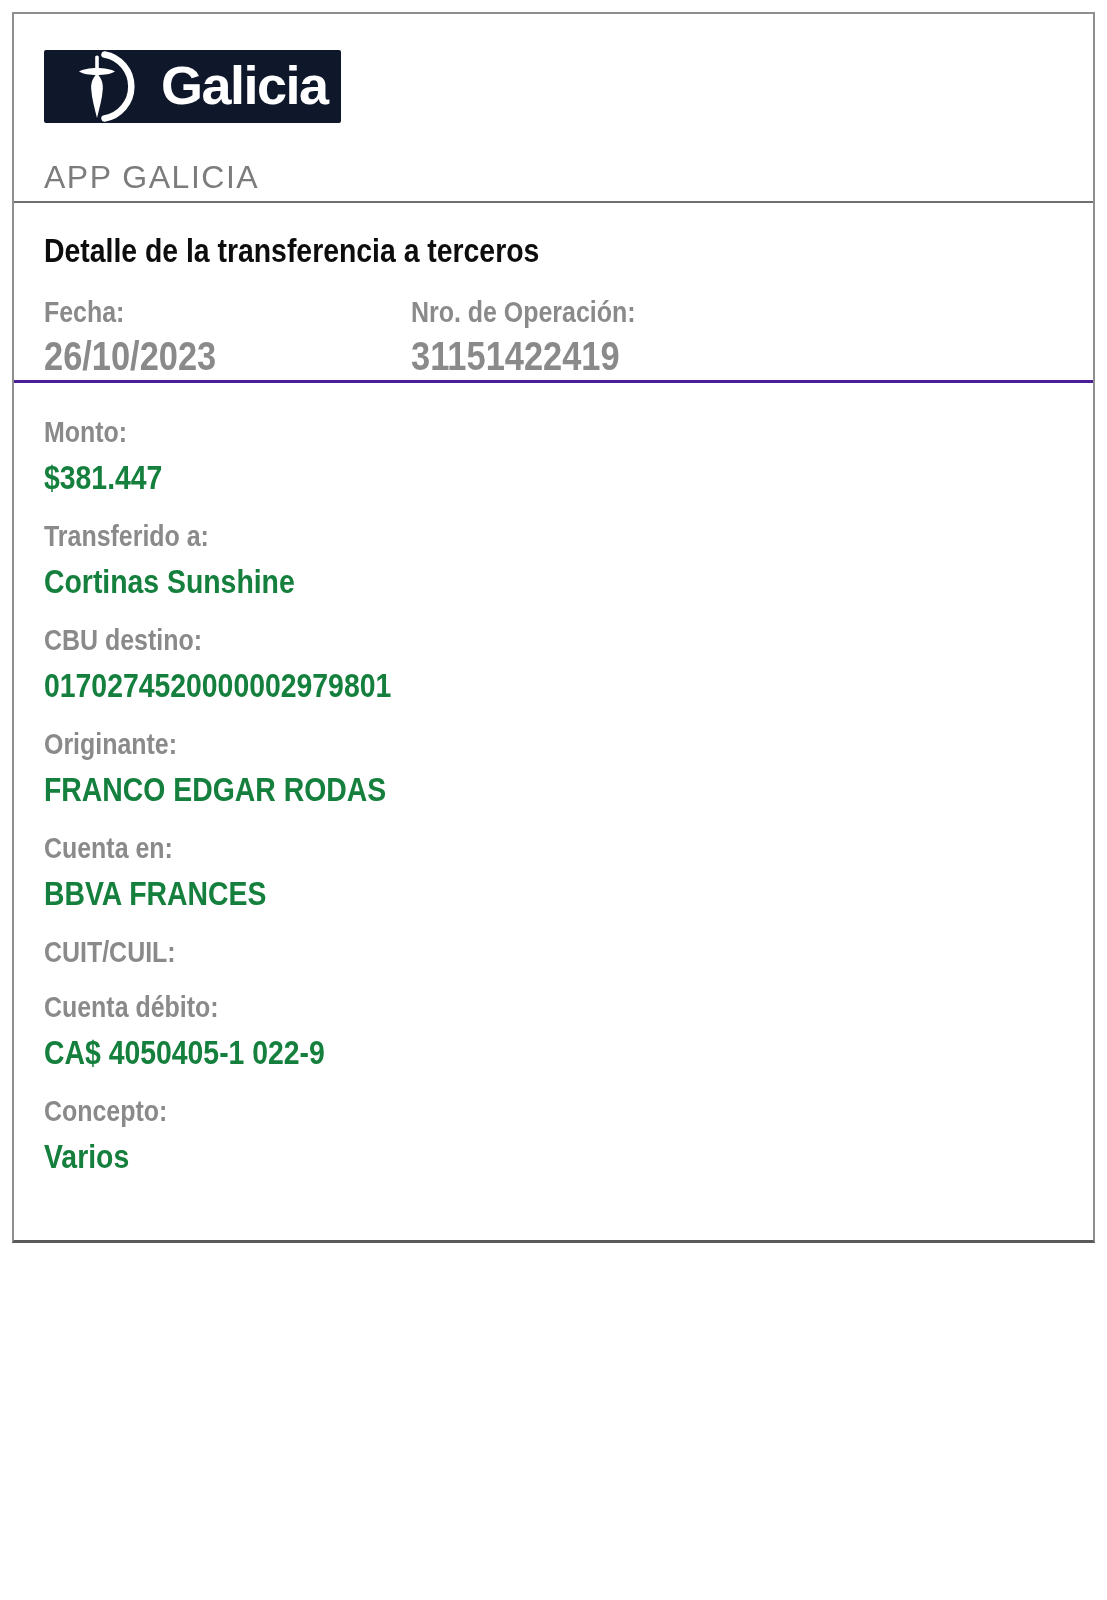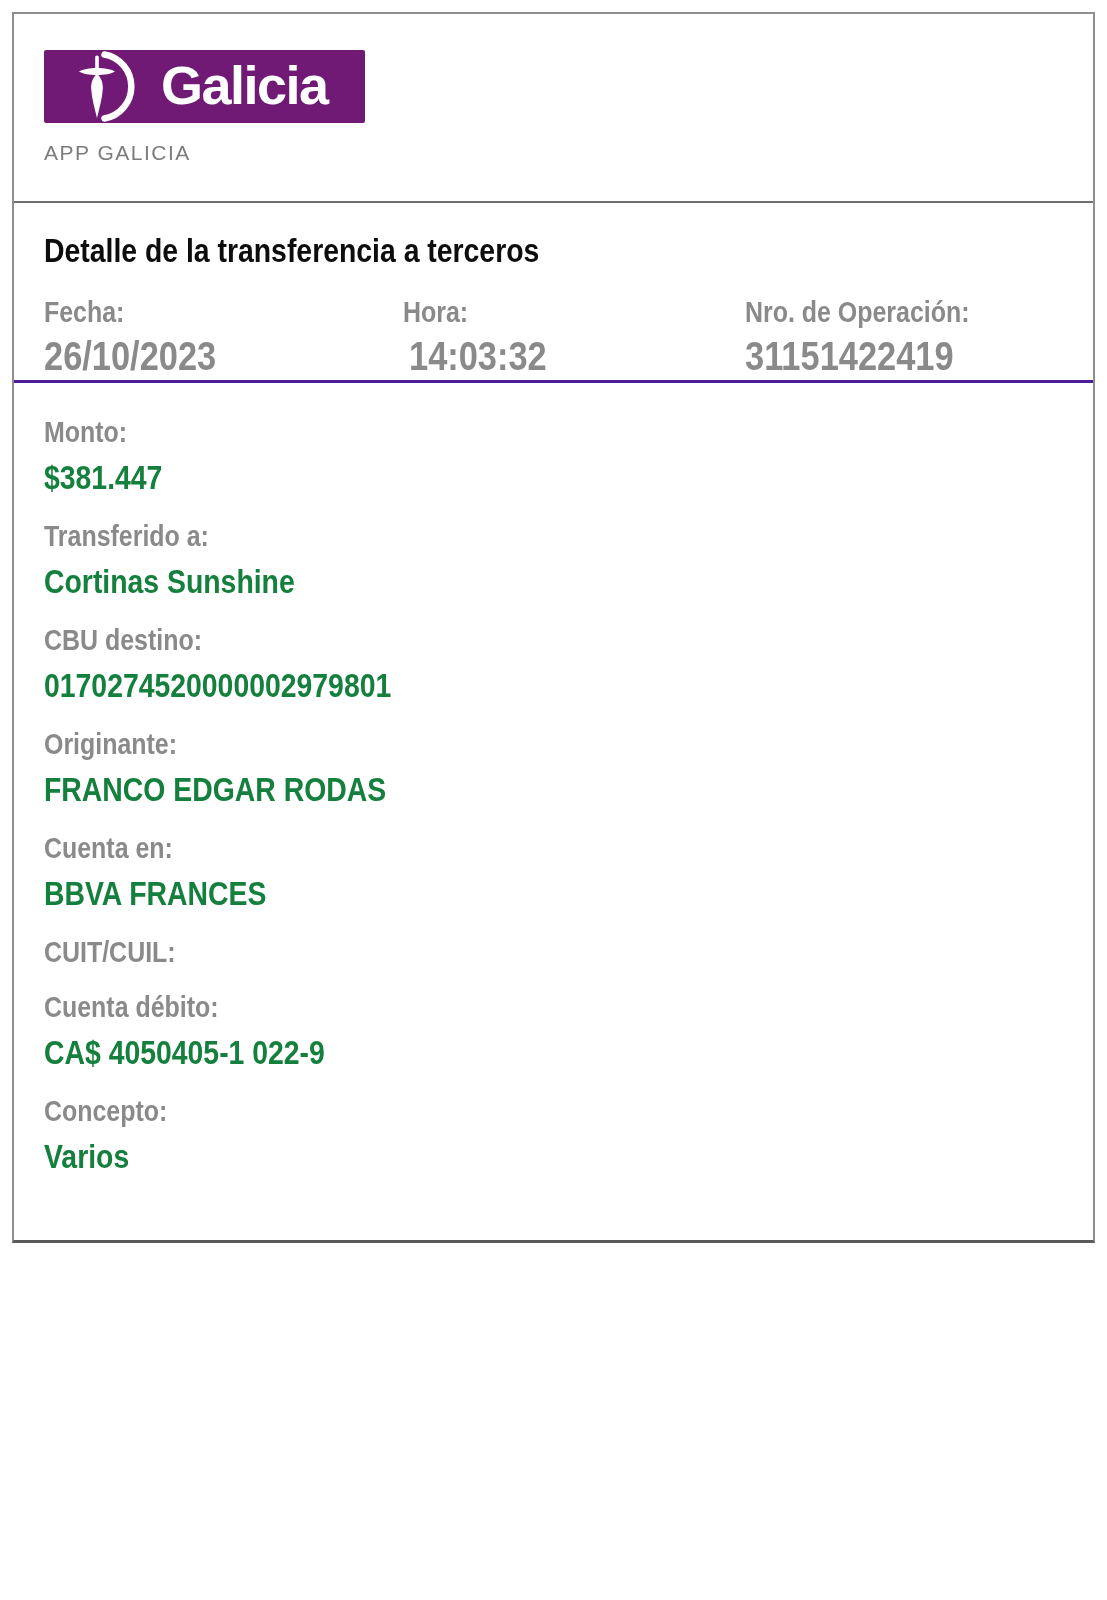--- a/index.html
+++ b/index.html
@@ -24,58 +24,59 @@
     transform-origin: 0 50%;
     white-space: nowrap;
   }
   
   .sec-header {
     padding: 36px 0 0 30px;
     height: 189px;
     border-bottom: 2px solid #707070;
   }
   .logo {
-    width: 321px; height: 73px;
-    background: #701a75;
+    width: 297px; height: 73px;
+    background: #0f172a;
     border-radius: 2px;
     display: flex;
     align-items: center;
     padding-left: 13px;
   }
   .logo svg { display: block; }
   .logo-word {
     color: #ffffff;
     font-size: 54px;
     font-weight: 700;
     letter-spacing: -1.5px;
     margin-left: 24px;
     margin-top: -4px;
   }
   .app-label {
-    margin-top: 18px;
-    font-size: 21px;
+    margin-top: 36px;
+    font-size: 32px;
     font-weight: 400;
     color: #7c7c7c;
     letter-spacing: 1.5px;
   }
   
   .sec-meta {
     height: 180px;
     padding: 30px 0 0 30px;
     border-bottom: 3px solid #4c1d95;
   }
   .doc-title {
     font-size: 33px;
     font-weight: 700;
     color: #0d0d0d;
     line-height: 36px;
   }
   .meta-row {
     display: flex;
     margin-top: 26px;
+    gap: 8px;
   }
   .meta-col-1 { width: 359px; }
   .meta-col-2 { width: 342px; }
   .meta-col-3 { flex: 1; }
   .meta-label {
     font-size: 29px;
     font-weight: 700;
     color: #8a8a8a;
     line-height: 34px;
   }
@@ -126,24 +127,20 @@
 
   <div class="sec-meta">
     <div class="doc-title">
       <span class="t">Detalle de la transferencia a terceros</span>
     </div>
     <div class="meta-row">
       <div class="meta-col-1">
         <div class="meta-label"><span class="t">Fecha:</span></div>
         <div class="meta-value"><span class="t">26/10/2023</span></div>
       </div>
-      <div class="meta-col-2">
-        <div class="meta-label"><span class="t">Hora:</span></div>
-        <div class="meta-value"><span class="t">14:03:32</span></div>
-      </div>
       <div class="meta-col-3">
         <div class="meta-label"><span class="t">Nro. de Operación:</span></div>
         <div class="meta-value"><span class="t">31151422419</span></div>
       </div>
     </div>
   </div>
 
   <div class="sec-fields">
 
     <div class="field">

